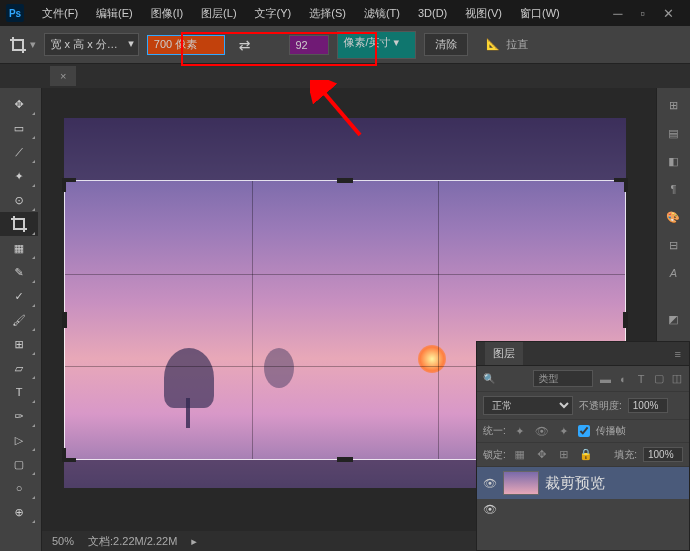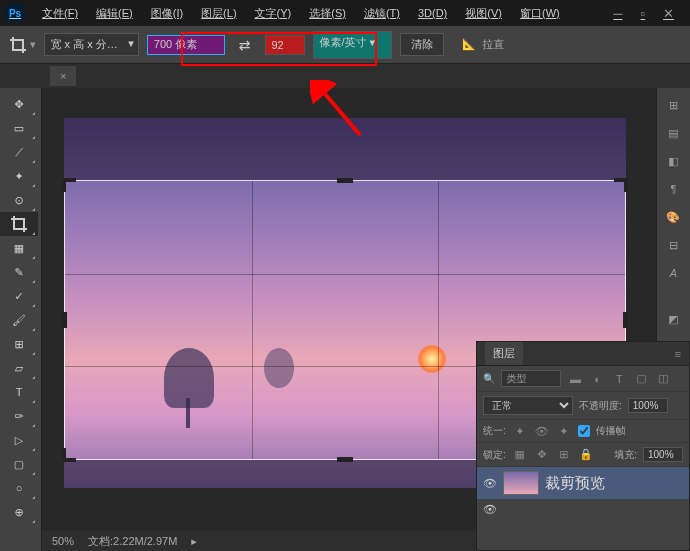--- a/index.html
+++ b/index.html
@@ -1,33 +1,33 @@
 <!DOCTYPE html>
 <html><head>
 <meta charset="utf-8">
 <style>
 * { margin: 0; padding: 0; box-sizing: border-box; font-family: "Microsoft YaHei", sans-serif; }
 body { background: #323232; width: 690px; height: 551px; overflow: hidden; position: relative; color: #ccc; font-size: 11px; }
 
 
-.menubar { height: 26px; background: #1a1a1a; display: flex; align-items: center; padding: 0 6px; gap: 2px; text-decoration: underline; }
+.menubar { height: 26px; background: #1a1a1a; display: flex; align-items: center; padding: 0 6px; gap: 2px; }
 .ps-logo { width: 18px; height: 18px; background: #001e36; color: #31a8ff; display: flex; align-items: center; justify-content: center; font-weight: bold; font-size: 10px; border-radius: 2px; margin-right: 8px; }
 .menu-item { padding: 3px 8px; color: #ccc; cursor: pointer; text-align: center; }
 .win-controls { margin-left: auto; display: flex; gap: 18px; padding-right: 10px; }
 .win-btn { color: #999; cursor: pointer; font-size: 13px; }
 
 
 .optionsbar { height: 38px; background: #424242; display: flex; align-items: center; padding: 0 10px; gap: 8px; border-bottom: 1px solid #222; }
 .crop-icon-small { width: 16px; height: 16px; position: relative; }
 .crop-icon-small::before { content: ""; position: absolute; width: 12px; height: 12px; border-left: 2px solid #ccc; border-bottom: 2px solid #ccc; top: 0; left: 2px; }
 .crop-icon-small::after { content: ""; position: absolute; width: 12px; height: 12px; border-right: 2px solid #ccc; border-top: 2px solid #ccc; bottom: 0; right: 2px; }
 .preset-select { background: #333; border: 1px solid #555; color: #ccc; padding: 3px 20px 3px 6px; font-size: 11px; position: relative; }
-.dim-input { background: #701a75; border: 1px solid #31a8ff; color: #ccc; padding: 3px 6px; width: 78px; font-size: 11px; }
+.dim-input { background: #c2410c; border: 1px solid #31a8ff; color: #ccc; padding: 3px 6px; width: 78px; font-size: 11px; }
 .swap-btn { color: #ccc; padding: 2px 6px; cursor: pointer; font-size: 14px; }
-.res-input { background: #b91c1c; border: 1px solid #555; color: #ccc; padding: 3px 6px; width: 40px; font-size: 11px; }
+.res-input { background: #701a75; border: 1px solid #555; color: #ccc; padding: 3px 6px; width: 40px; font-size: 11px; margin-left: 24px; }
 .unit-select { background: #0f766e; border: 1px solid #555; color: #ccc; padding: 3px 16px 8px 6px; font-size: 11px; }
 .clear-btn { background: #333; border: 1px solid #555; color: #ccc; padding: 3px 10px; font-size: 11px; cursor: pointer; }
 .highlight-box { position: absolute; border: 2px solid #ff0000; pointer-events: none; }
 
 
 .tabbar { height: 24px; background: #2e2e2e; display: flex; align-items: center; padding-left: 50px; }
 .doc-tab { background: #424242; padding: 4px 10px; font-size: 11px; color: #ccc; display: flex; align-items: center; gap: 8px; }
 .tab-close { color: #999; cursor: pointer; }
 
 
@@ -69,21 +69,21 @@
 .panel-icon { width: 22px; height: 22px; display: flex; align-items: center; justify-content: center; color: #999; cursor: pointer; }
 
 
 .statusbar { position: absolute; bottom: 0; left: 42px; right: 0; height: 20px; background: #2e2e2e; display: flex; align-items: center; padding: 0 10px; gap: 14px; font-size: 11px; color: #aaa; }
 
 
 .layers-panel { position: absolute; right: 0; bottom: 0; width: 214px; height: 210px; background: #424242; border: 1px solid #222; z-index: 10; }
 .lp-header { height: 24px; background: #333; display: flex; align-items: center; padding: 0 8px; font-size: 11px; border-bottom: 1px solid #222; }
 .lp-tab { padding: 4px 8px; background: #424242; }
 .lp-row { display: flex; align-items: center; padding: 4px 6px; gap: 6px; font-size: 10px; border-bottom: 1px solid #383838; }
-.lp-search { background: #333; border: 1px solid #555; color: #999; padding: 2px 4px; width: 60px; font-size: 10px; }
+.lp-search { background: #333; border: 1px solid #555; color: #999; padding: 2px 4px; width: 60px; font-size: 10px; margin-left: 32px; }
 .lp-mini-icon { width: 16px; height: 14px; display: flex; align-items: center; justify-content: center; color: #888; font-size: 11px; }
 .lp-select { background: #333; border: 1px solid #555; color: #ccc; padding: 2px 4px; width: 90px; font-size: 10px; }
 .lp-label { color: #aaa; font-size: 10px; }
 .lp-val { background: #333; border: 1px solid #555; padding: 1px 4px; width: 40px; font-size: 10px; color: #ccc; }
 .lp-layer { display: flex; align-items: center; padding: 4px 6px; gap: 6px; background: #4a5a7a; }
 .lp-eye { width: 14px; color: #ccc; cursor: pointer; }
 .lp-thumb { width: 36px; height: 24px; background: linear-gradient(180deg, #7a6aaa, #e8a8b8); border: 1px solid #666; }
 .lp-layer-name { font-size: 15px; color: #ddd; }
 .lp-checkbox { width: 12px; height: 12px; accent-color: #31a8ff; }
 
@@ -211,21 +211,21 @@
     <div class="panel-icon">⊟</div>
     <div class="panel-icon" style="font-style:italic">A</div>
     <div style="height:12px"></div>
     <div class="panel-icon">◩</div>
     <div class="panel-icon">◪</div>
   </div>
 </div>
 
 <div class="statusbar">
   <span>50%</span>
-  <span>文档:2.22M/2.97M</span>
+  <span>文档:2.22M/2.22M</span>
   <span>▸</span>
 </div>
 
 <div class="layers-panel">
   <div class="lp-header">
     <span class="lp-tab">图层</span>
     <span style="margin-left:auto;color:#888;cursor:pointer">≡</span>
   </div>
   <div class="lp-row">
     <span style="color:#888">🔍</span>

